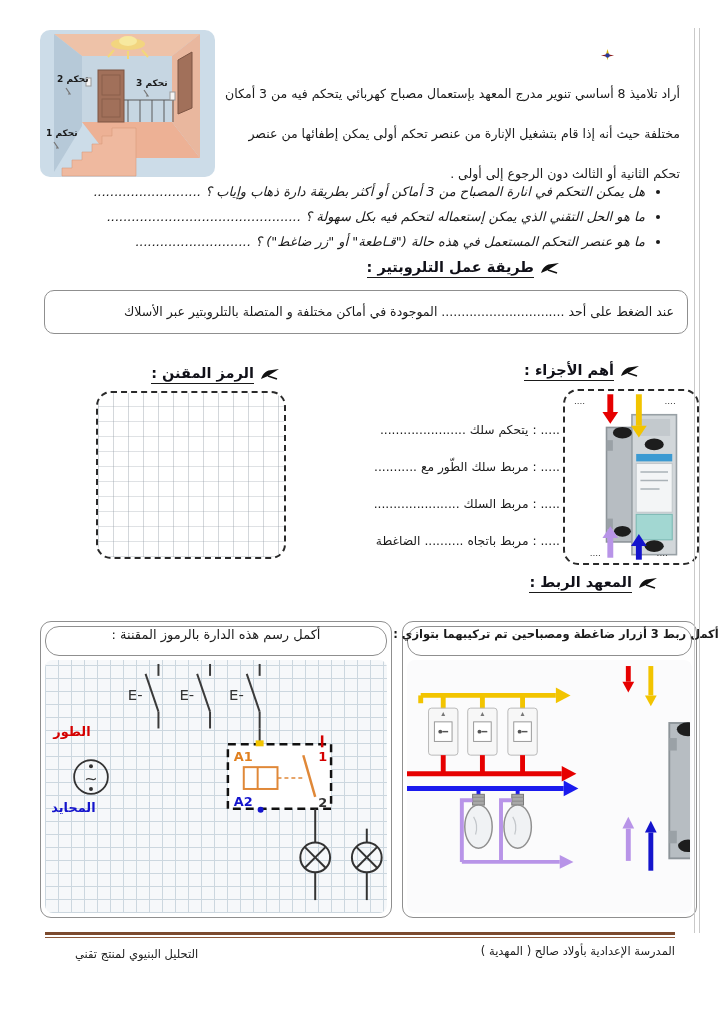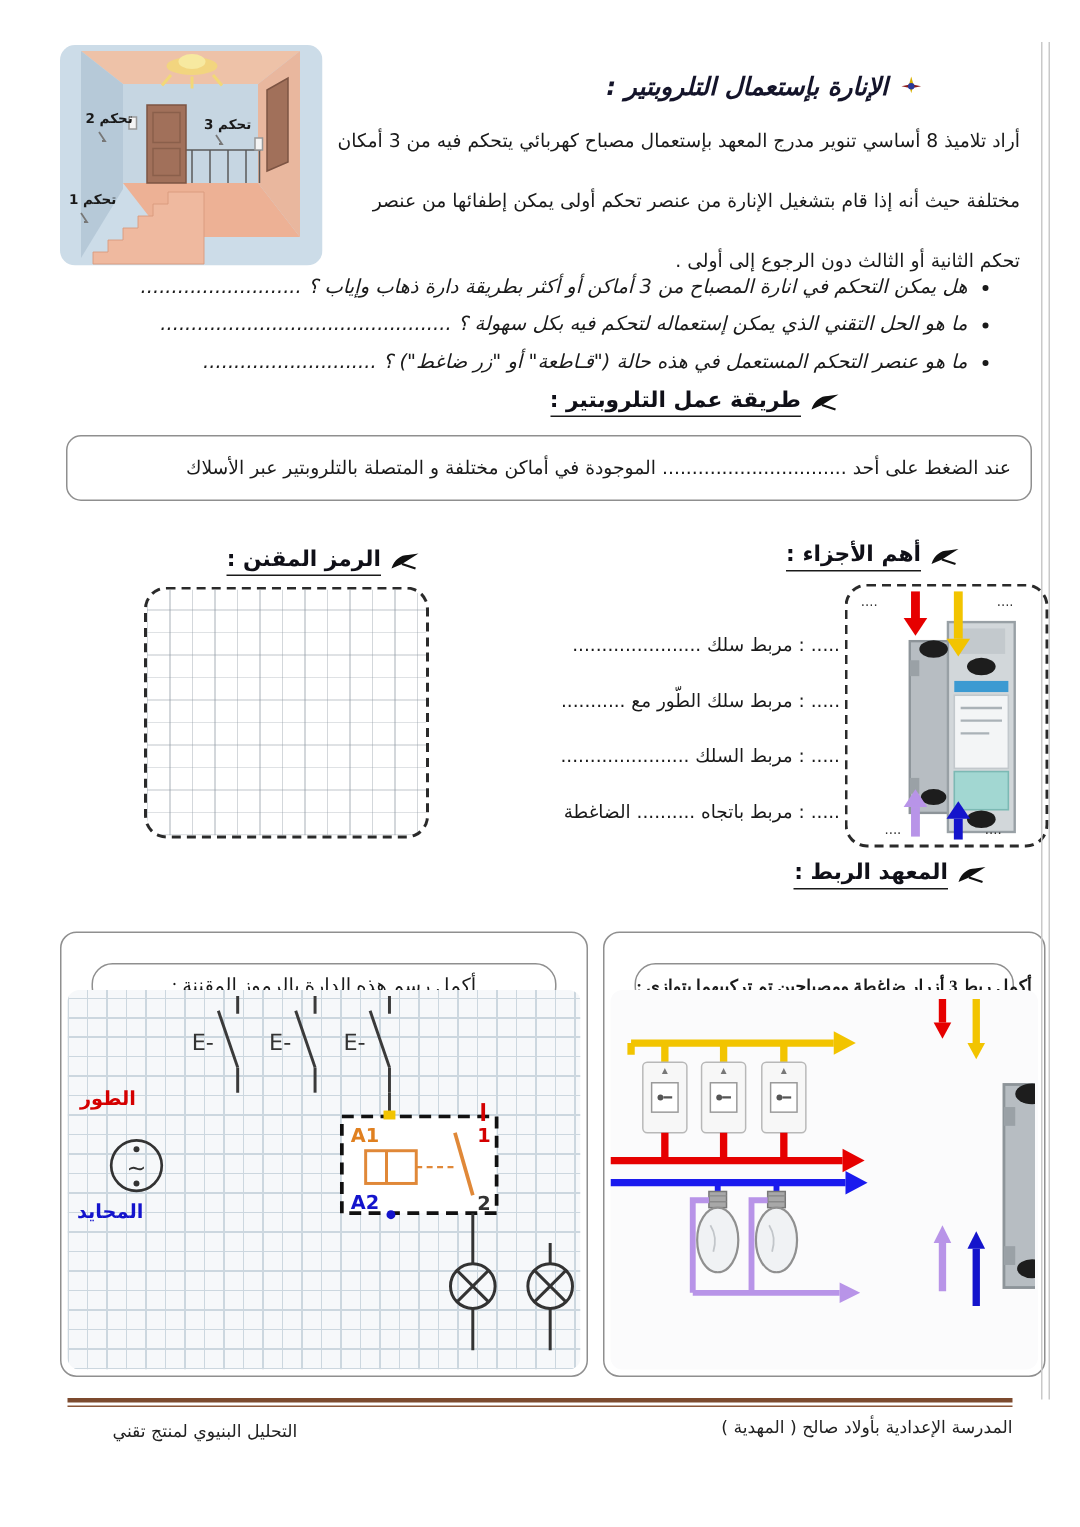--- a/index.html
+++ b/index.html
@@ -30,22 +30,22 @@
   .dashedbox{border:2px dashed #2a2a2a;border-radius:15px;background:#fff;}
   .symbol-grid{
     background:
       repeating-linear-gradient(90deg, rgba(140,150,160,.38) 0 1px, transparent 1px 15px),
       repeating-linear-gradient(0deg, rgba(140,150,160,.28) 0 1px, transparent 1px 15px);
     border-radius:13px;width:100%;height:100%;
   }
   .partlines{font-size:12.3px;line-height:37px;text-align:right;}
   
   .bigbox{border:1.5px solid #8f8f8f;border-radius:11px;background:#fff;}
-  .boxpill{border:1.5px solid #8f8f8f;border-radius:14px;background:#fff;margin:20px;
-    height:28px;display:flex;align-items:center;justify-content:center;direction:rtl;font-family:Liberation Serif, serif;}
+  .boxpill{border:1.5px solid #8f8f8f;border-radius:14px;background:#fff;margin:4px;
+    height:28px;display:flex;align-items:flex-start;justify-content:center;direction:rtl;}
   .gridarea{
     position:absolute;left:4px;right:4px;top:38px;bottom:4px;border-radius:8px;
     background:
       repeating-linear-gradient(0deg,#ccd7df 0 1px,transparent 1px 13px),
       repeating-linear-gradient(90deg,#ccd7df 0 1px,transparent 1px 13px),
       #f6f8fa;
   }
   .diagarea{position:absolute;left:4px;right:4px;top:38px;bottom:4px;background:#fbfbfc;border-radius:8px;}
   
   .footrule{border-top:3px solid #7c4a2e;border-bottom:1px solid #8a5638;height:2px;}
@@ -121,21 +121,20 @@
 </div>
 
 <div class="abs title-row" style="right:105px;top:48px;">
   <span>
     <svg width="15" height="15" viewBox="0 0 16 16">
       <path d="M8 1 L9.6 7 L8 13 L6.4 7 Z" fill="#d8b000"></path>
       <path d="M1 8 L8 6.6 L15 8 L8 9.4 Z" fill="#8a1a1a"></path>
       <circle cx="8" cy="8" r="2.3" fill="#2a3a9a"></circle>
     </svg>
   </span>
-  <span class="t ar">الإنارة بإستعمال التلروبتير :</span>
 </div>
 
 <p class="abs intro ar" style="left:225px;right:40px;top:74px;margin:0;"><span>أراد تلاميذ 8 أساسي تنوير مدرج المعهد بإستعمال مصباح كهربائي يتحكم فيه من 3 أمكان مختلفة </span><span>حيث أنه إذا قام بتشغيل الإنارة من عنصر تحكم أولى يمكن إطفائها من عنصر تحكم الثانية أو الثالث </span><span>دون الرجوع إلى أولى .</span></p>
 
 <ul class="abs questions ar" style="left:40px;right:55px;top:179px;">
   <li>هل يمكن التحكم في انارة المصباح من 3 أماكن أو أكثر بطريقة دارة ذهاب وإياب ؟  ..........................</li>
   <li>ما هو الحل التقني الذي يمكن إستعماله لتحكم فيه بكل سهولة ؟ ...............................................</li>
   <li>ما هو عنصر التحكم المستعمل في هذه حالة ("قـاطعة" أو "زر ضاغط") ؟  ............................</li>
 </ul>
 
@@ -171,21 +170,21 @@
       </svg>
   </span>
   <span class="txt">الرمز المقنن :</span>
 </div>
 
 <div class="abs dashedbox" style="left:96px;top:391px;width:186px;height:164px;">
   <div class="symbol-grid"></div>
 </div>
 
 <div class="abs partlines ar" style="left:372px;top:412px;width:188px;">
-  <div>..... : مربط سلك ......................</div>
+  <div>..... : يتحكم سلك ......................</div>
   <div>..... : مربط سلك الطّور مع ...........</div>
   <div>..... : مربط السلك ......................</div>
   <div>..... : مربط باتجاه .......... الضاغطة</div>
 </div>
 
 <div class="abs dashedbox" style="left:563px;top:389px;width:132px;height:172px;">
   <svg width="128" height="168" viewBox="0 0 130 170" style="margin:1px;">
     <use href="#sym-teleru" transform="translate(16,12) scale(0.95)"></use>
     <g font-family="DejaVu Sans,sans-serif" font-size="9" fill="#333">
       <text x="8" y="12">....</text>

